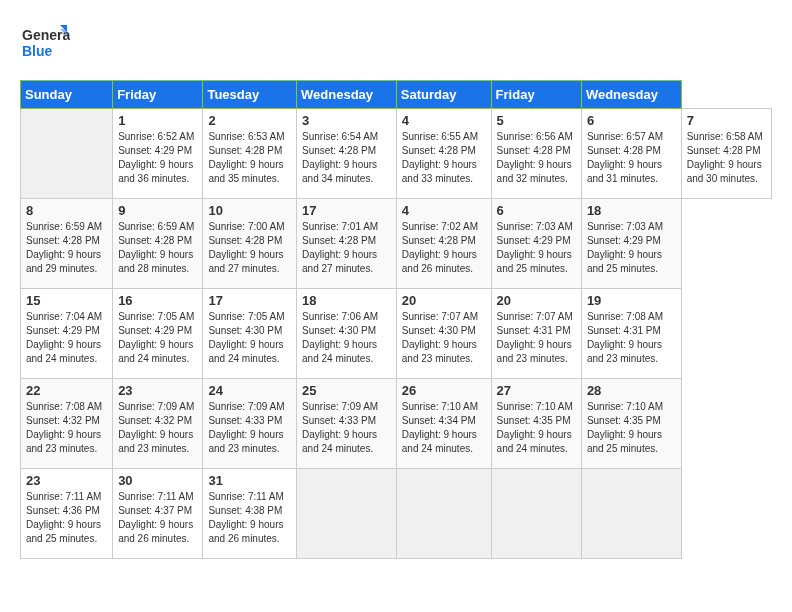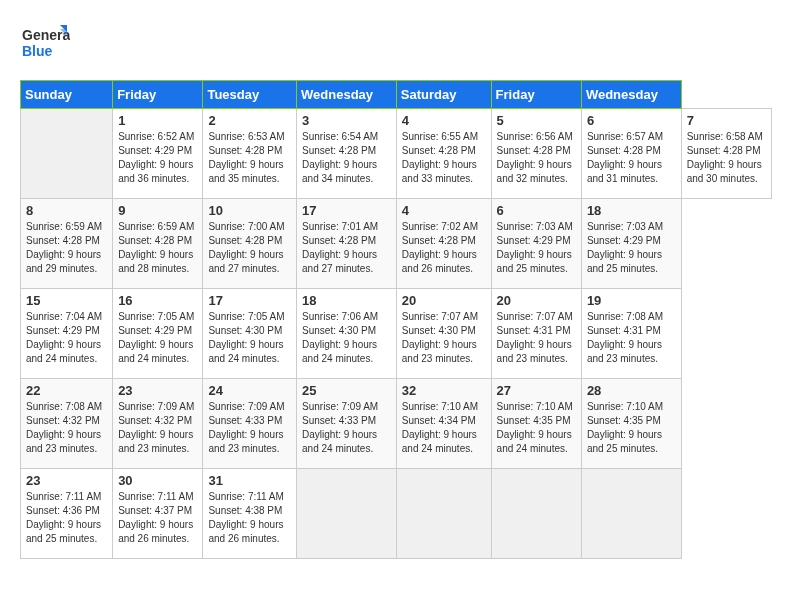--- a/index.html
+++ b/index.html
@@ -207,21 +207,21 @@
         </td>
         <td>
           <span class="day-num">24</span>
 <div class="day-info">Sunrise: 7:09 AM<br>Sunset: 4:33 PM<br>Daylight: 9 hours and 23 minutes.</div>
         </td>
         <td>
           <span class="day-num">25</span>
 <div class="day-info">Sunrise: 7:09 AM<br>Sunset: 4:33 PM<br>Daylight: 9 hours and 24 minutes.</div>
         </td>
         <td>
-          <span class="day-num">32</span>
+          <span class="day-num">26</span>
 <div class="day-info">Sunrise: 7:10 AM<br>Sunset: 4:34 PM<br>Daylight: 9 hours and 24 minutes.</div>
         </td>
         <td>
           <span class="day-num">27</span>
 <div class="day-info">Sunrise: 7:10 AM<br>Sunset: 4:35 PM<br>Daylight: 9 hours and 24 minutes.</div>
         </td>
         <td>
           <span class="day-num">28</span>
 <div class="day-info">Sunrise: 7:10 AM<br>Sunset: 4:35 PM<br>Daylight: 9 hours and 25 minutes.</div>
         </td>

